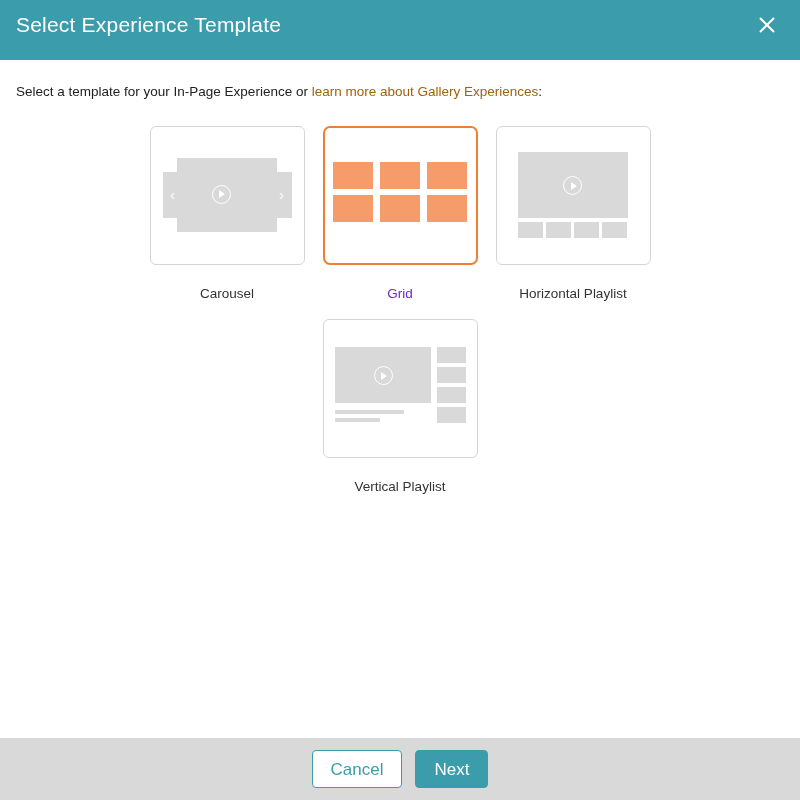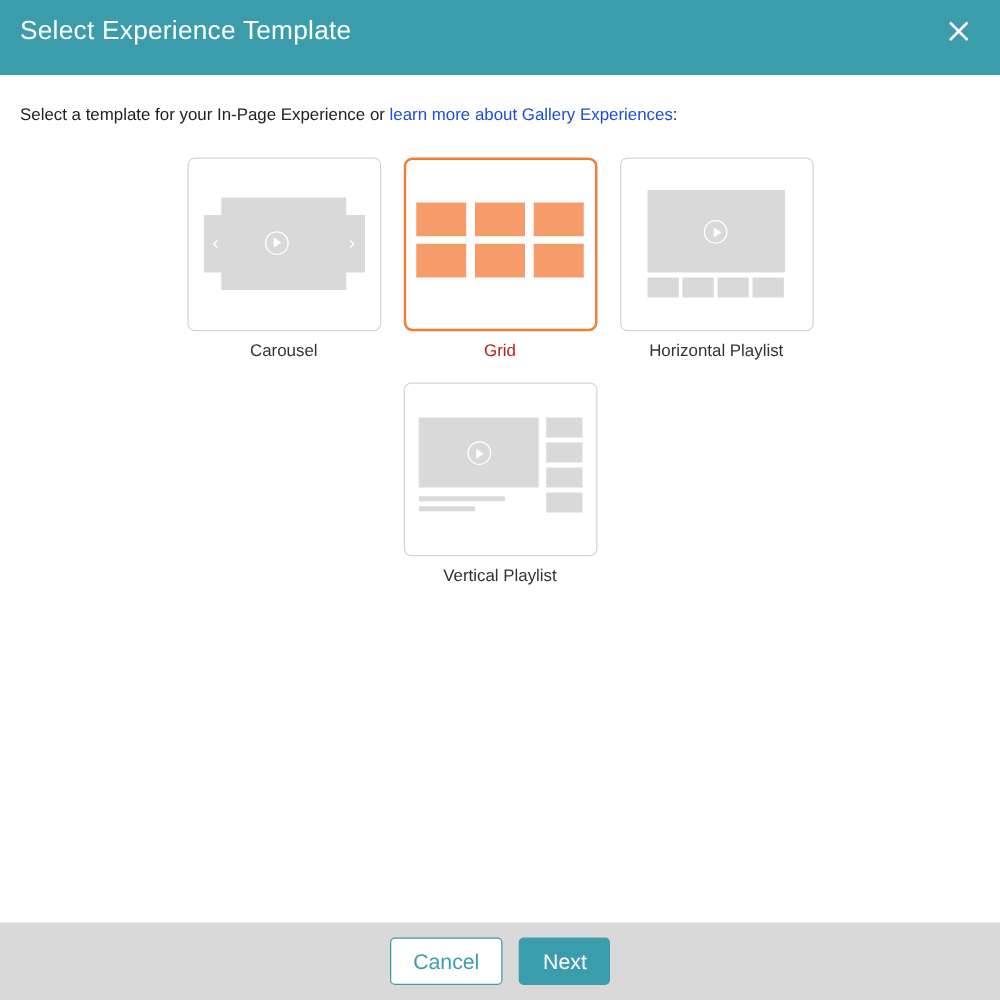--- a/index.html
+++ b/index.html
@@ -55,21 +55,21 @@
     overflow: hidden;
   }
 
   .instruction {
     font-size: 13.5px;
     color: #222222;
     margin: 7px 0 0 0;
     line-height: 1.3;
   }
   .instruction a {
-    color: #1d4ed8;
+    color: #a16207;
     text-decoration: none;
     cursor: pointer;
     text-align: right;
   }
 
   
   .template-grid {
     margin-top: 25px;
     display: flex;
     flex-wrap: wrap;
@@ -102,27 +102,27 @@
   .template-card.selected {
     border: 2px solid #ef8033;
     border-radius: 7px;
   }
   .template-card.disabled {
     border-color: #e8e8e8;
     cursor: default;
   }
 
   .template-label {
-    margin-top: 9px;
+    margin-top: 22px;
     font-size: 13.5px;
     color: #333333;
     text-align: center;
     line-height: 1;
   }
-  .template-label.selected { color: #b91c1c; }
+  .template-label.selected { color: #6d28d9; }
   .template-label.disabled { color: #a8a8a8; }
 
   
   .thumb { position: relative; }
 
   .box { background: #d9d9d9; position: absolute; }
   .box.light { background: #ebebeb; }
   .box.orange { background: #f69c6b; }
   .line { background: #d9d9d9; position: absolute; height: 4px; border-radius: 1px; }
   .line.light { background: #ebebeb; }

